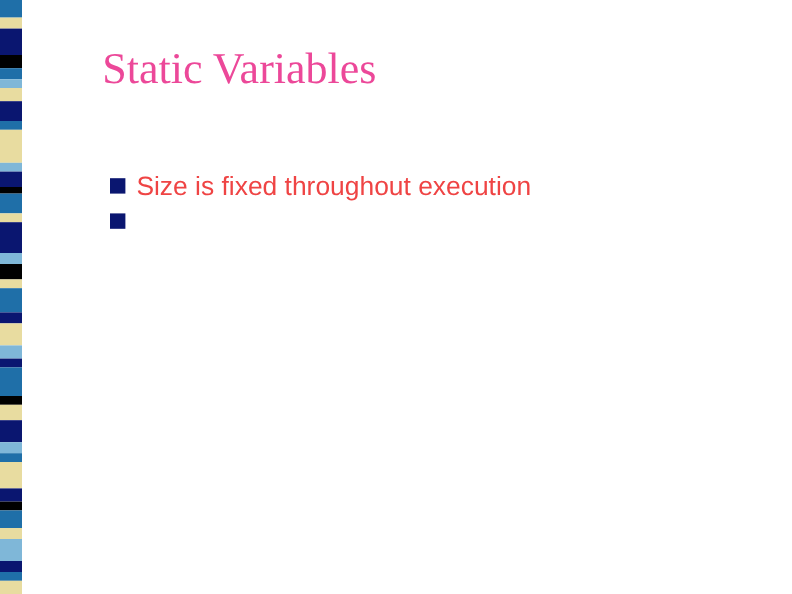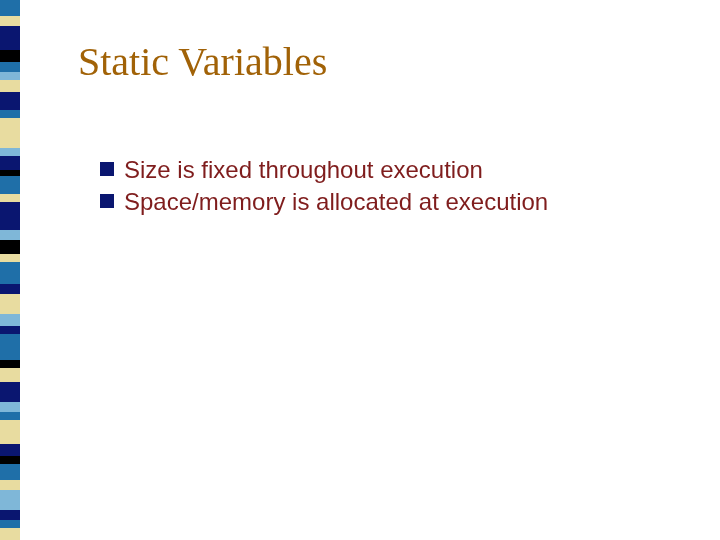--- a/index.html
+++ b/index.html
@@ -24,26 +24,26 @@
     width: 20px;
     height: 540px;
     display: flex;
     flex-direction: column;
   }
   .side-stripe .seg {
     flex: 0 0 auto;
   }
   .title {
     position: absolute;
-    left: 78px;
+    left: 93px;
     top: 38px;
     font-family: "Times New Roman", Times, serif;
     font-size: 40px;
     font-weight: 400;
-    color: #a16207;
+    color: #ec4899;
   }
   .bullets {
     position: absolute;
     left: 100px;
     top: 155px;
     width: 560px;
   }
   .bullet-row {
     display: flex;
     align-items: flex-start;
@@ -53,21 +53,21 @@
   .bullet-marker {
     width: 14px;
     height: 14px;
     background: #0a1670;
     margin-top: 7px;
     margin-right: 10px;
     flex: 0 0 14px;
   }
   .bullet-text {
     font-size: 24px;
-    color: #7f1d1d;
+    color: #ef4444;
   }
 </style>
 </head>
 <body>
 
 <div class="slide">
 
   <div class="side-stripe" id="side-stripe">
       <div class="seg" style="background: rgb(31, 111, 168); height: 16px;"></div>
       <div class="seg" style="background: rgb(232, 220, 160); height: 10px;"></div>
@@ -112,17 +112,16 @@
 
   <div class="title">Static Variables</div>
 
   <div class="bullets">
     <div class="bullet-row">
       <div class="bullet-marker"></div>
       <div class="bullet-text">Size is fixed throughout execution</div>
     </div>
     <div class="bullet-row">
       <div class="bullet-marker"></div>
-      <div class="bullet-text">Space/memory is allocated at execution</div>
     </div>
   </div>
 
 </div>
 
 </body></html>

